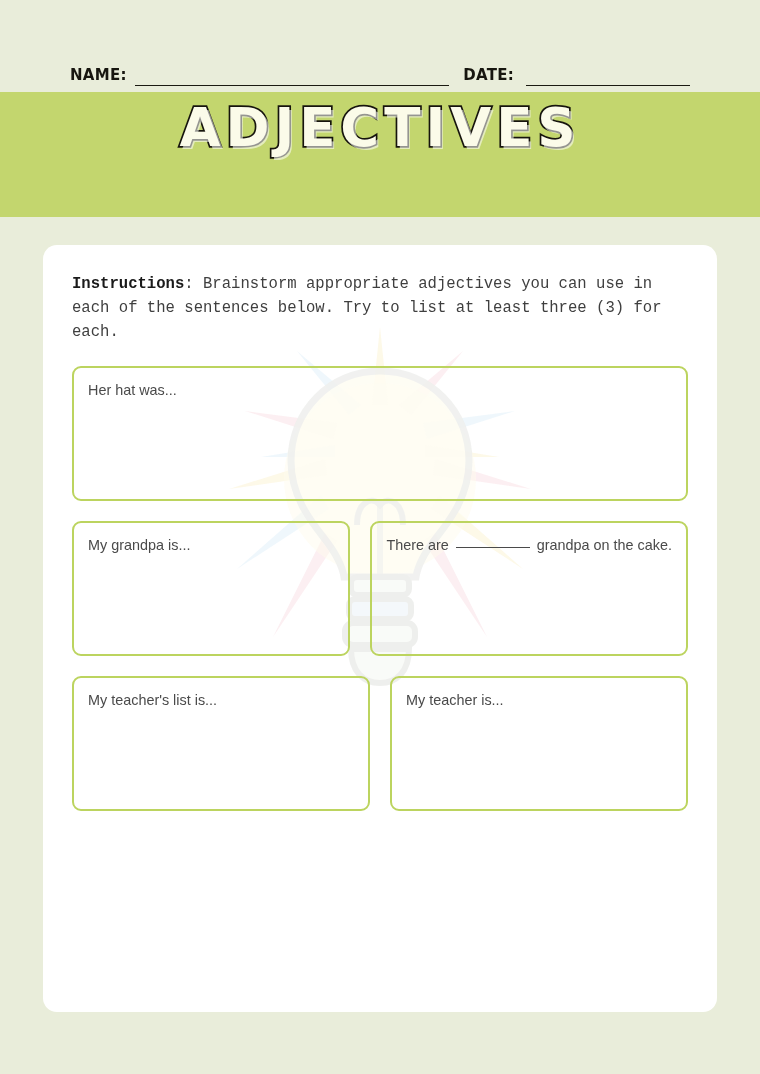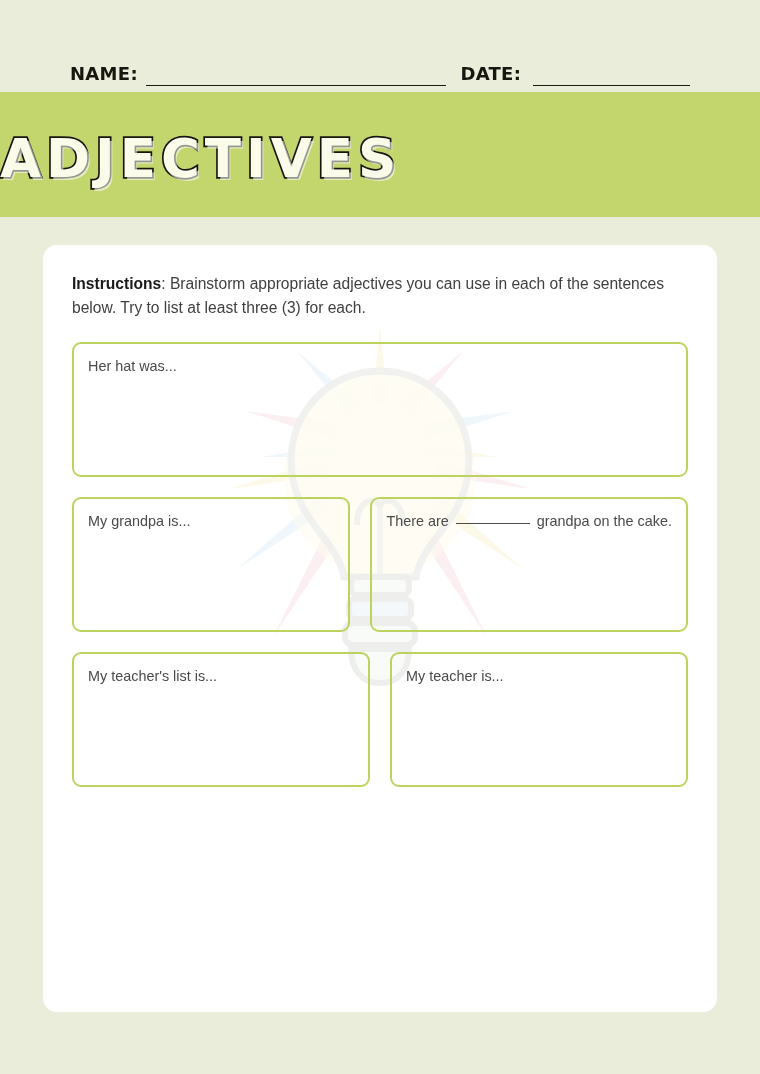--- a/index.html
+++ b/index.html
@@ -23,21 +23,21 @@
     width: 760px;
     height: 32px;
     display: flex;
     align-items: flex-end;
     padding: 0 70px;
     box-sizing: border-box;
   }
   .nd-label {
     font-family: "DejaVu Sans", sans-serif;
     font-weight: bold;
-    font-size: 18px;
+    font-size: 15px;
     color: #17160f;
     letter-spacing: 0.3px;
     line-height: 1;
     padding-bottom: 3px;
     white-space: nowrap;
   }
   .nd-rule {
     border-bottom: 1.6px solid #1b1a12;
     height: 1px;
   }
@@ -47,21 +47,21 @@
   
   .banner {
     position: absolute;
     left: 0;
     top: 92px;
     width: 760px;
     height: 125px;
     background: #c3d66e;
     box-sizing: border-box;
     display: flex;
-    flex-direction: row;
+    flex-direction: column;
     align-items: center;
     justify-content: space-between;
   }
   .banner-title {
     margin-top: 8px;
     font-family: "DejaVu Sans", sans-serif;
     font-size: 53px;
     font-weight: bold;
     letter-spacing: 5px;
     color: #fbfbe9;
@@ -108,21 +108,21 @@
   }
   .watermark svg { display: block; width: 100%; height: 100%; }
 
   .card-content {
     position: relative;
     z-index: 2;
     padding: 27px 29px 0 29px;
   }
 
   .instructions {
-    font-family: Liberation Sans, sans-serif;
+    font-family: Liberation Mono, monospace;
     font-size: 15.6px;
     color: #3f3f3f;
     line-height: 1.55;
     margin: 0 0 22px 0;
     max-width: 620px;
   }
   .instructions b {
     color: #1a1a1a;
     font-weight: bold;
   }

